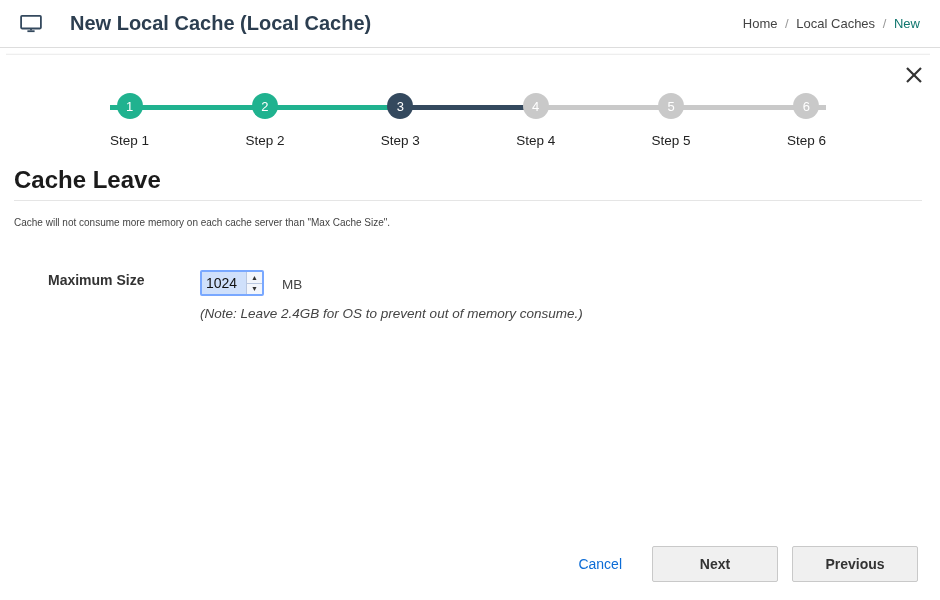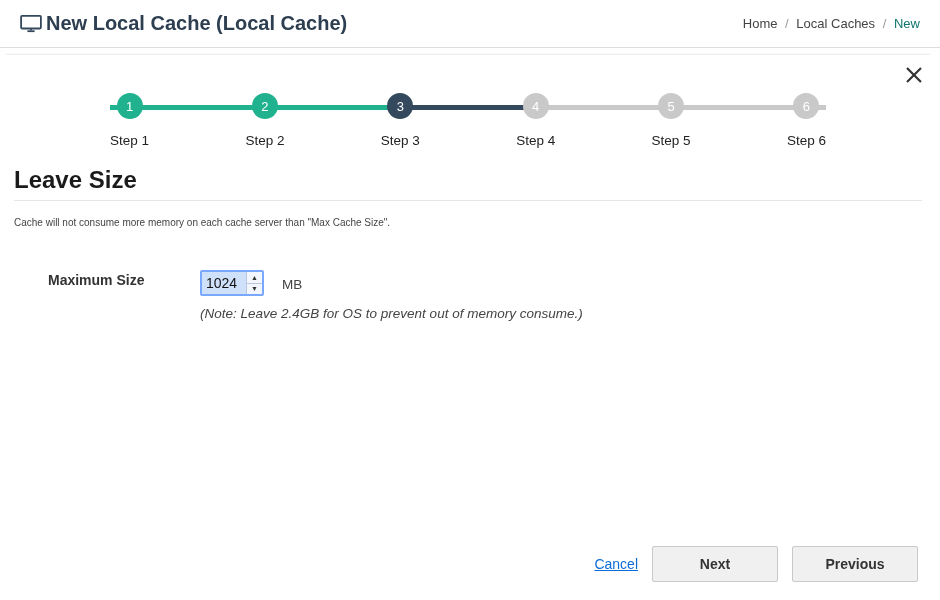--- a/index.html
+++ b/index.html
@@ -15,21 +15,21 @@
     .top-header {
       display: flex;
       align-items: center;
       justify-content: space-between;
       padding: 12px 20px 12px 20px;
       border-bottom: 1px solid #ddd;
     }
     .top-header-left {
       display: flex;
       align-items: center;
-      gap: 4px;
+      gap: 28px;
     }
     .monitor-icon {
       width: 22px;
       height: 18px;
       flex-shrink: 0;
     }
     .page-title {
       font-size: 20px;
       font-weight: 600;
       color: #2c3e50;
@@ -191,23 +191,23 @@
     .footer-actions {
       position: absolute;
       right: 12px;
       bottom: 12px;
       display: flex;
       align-items: center;
       gap: 14px;
     }
     .cancel-link {
       color: #0c6cd6;
-      text-decoration: underline;
       font-size: 14px;
       cursor: pointer;
+      margin-right: 16px;
     }
     .nav-btn {
       min-width: 126px;
       height: 36px;
       background: #f0f0f0;
       border: 1px solid #c9c9c9;
       color: #333;
       font-weight: 600;
       font-size: 14px;
       cursor: pointer;
@@ -271,21 +271,21 @@
         <div class="step-circle future">5</div>
         <div class="step-label">Step 5</div>
       </div>
       <div class="step-node">
         <div class="step-circle future">6</div>
         <div class="step-label">Step 6</div>
       </div>
     </div>
   </div>
 
-  <h2 class="section-title">Leave Size</h2>
+  <h2 class="section-title">Cache Leave</h2>
   <hr class="divider">
   <div class="description">Cache will not consume more memory on each cache server than "Max Cache Size".</div>
 
   <div class="form-row">
     <div class="form-label">Maximum Size</div>
     <div class="form-control-col">
       <span class="num-input-wrap">
         <input class="num-input" type="text" value="1024" style="">
         <span class="spinner">
           <span class="spin-btn">▲</span>

